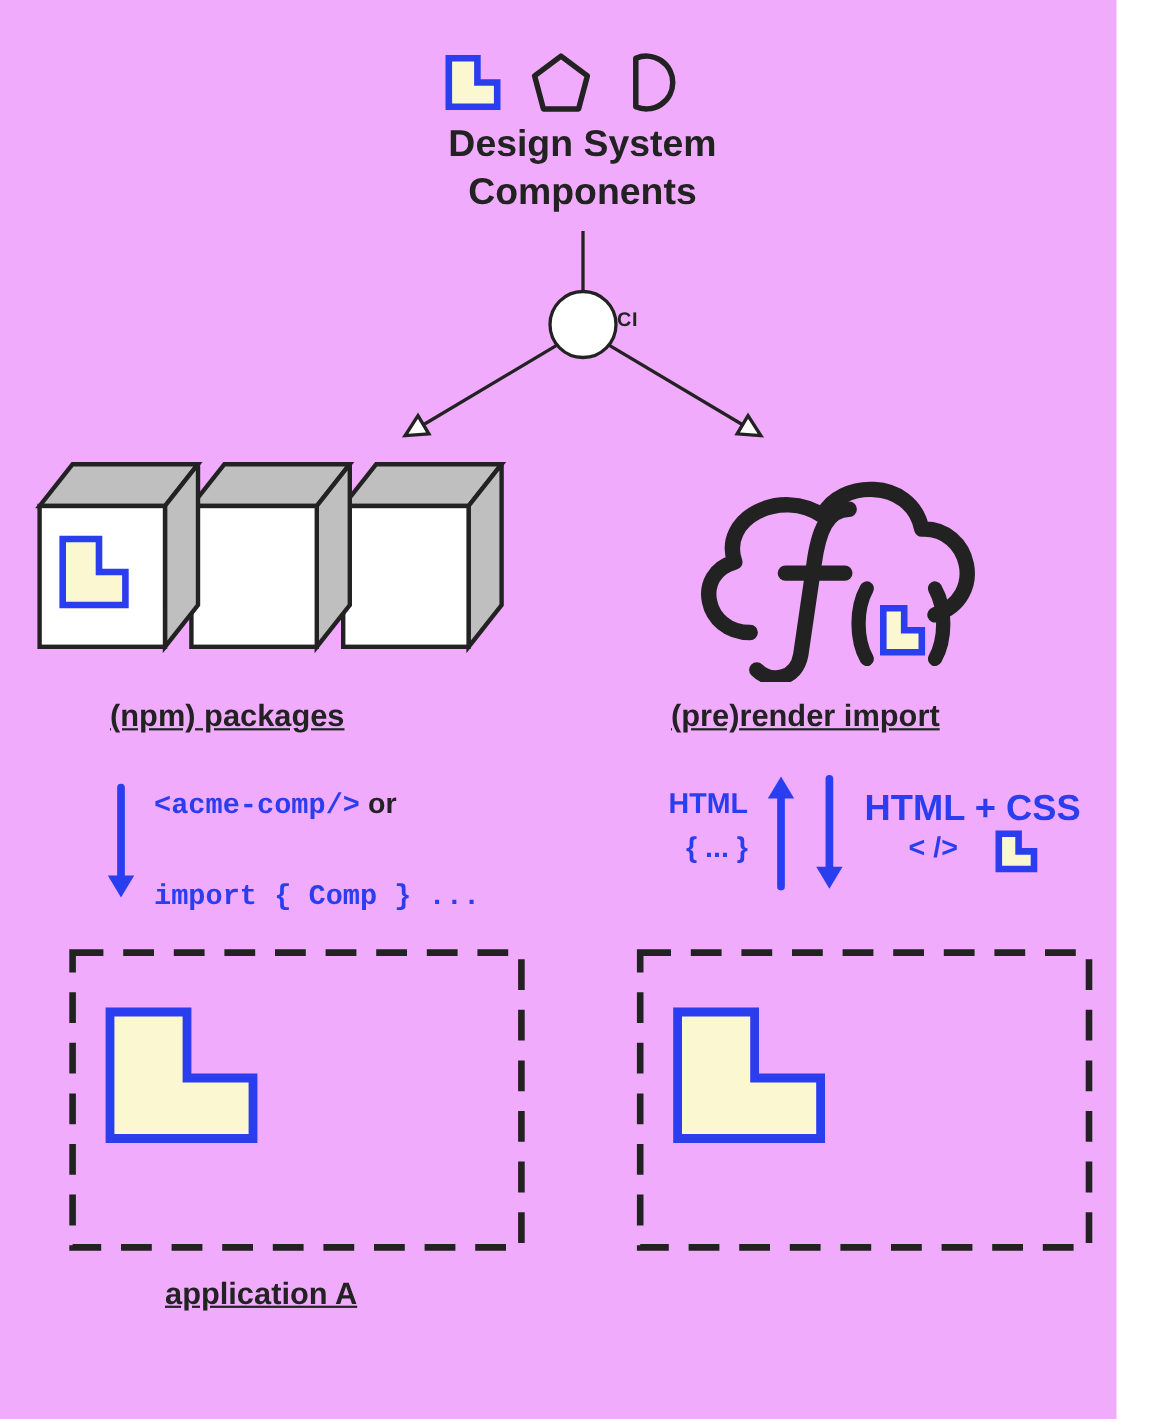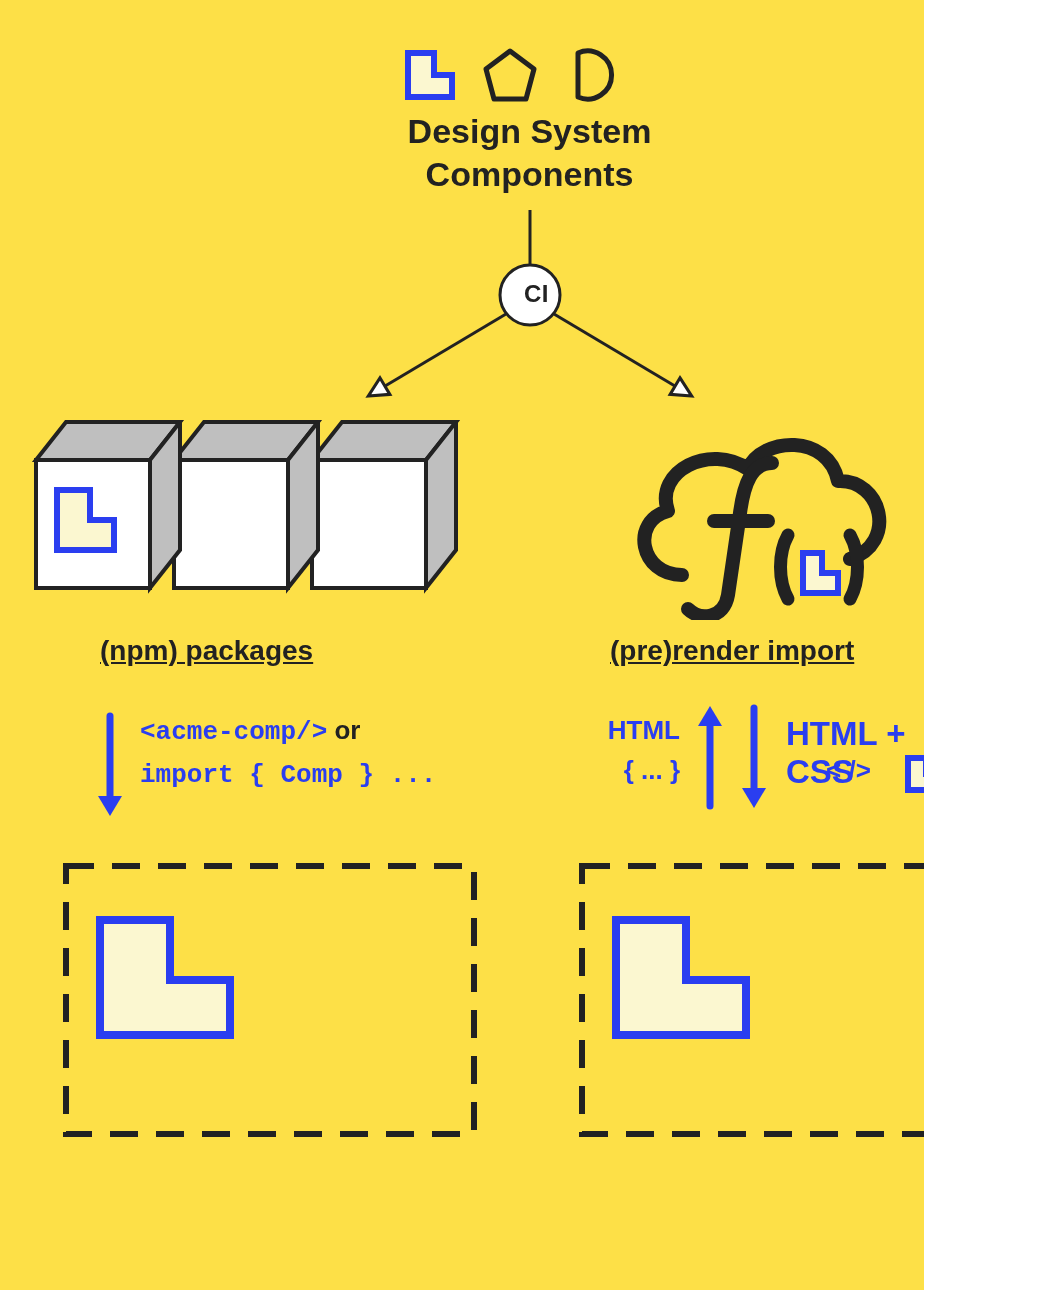--- a/index.html
+++ b/index.html
@@ -4,43 +4,44 @@
 <style>
   html, body {
     margin: 0;
     padding: 0;
     background: #ffffff;
     font-family: "Segoe UI", "Helvetica Neue", Arial, sans-serif;
     color: #222;
   }
   .canvas {
     position: relative;
-    width: 924px;
+    width: 1015px;
     height: 1290px;
-    background: #fde047;
+    background: #f0abfc;
     overflow: hidden;
   }
   .abs { position: absolute; }
   .title {
     font-size: 34px;
     font-weight: 700;
     line-height: 1.25;
     text-align: center;
     color: #222;
   }
   .label {
     font-size: 28px;
     font-weight: 700;
     color: #222;
     text-decoration: underline;
   }
   .blue { color: #2a3ef0; }
   .mono {
     font-family: ui-monospace, SFMono-Regular, Menlo, Consolas, "Liberation Mono", monospace;
     font-weight: 700;
+    margin-top: 40px;
   }
   svg { display: block; }
 </style>
 </head>
 <body>
 
 <div class="canvas">
 
   <svg class="abs" style="left:400px; top:45px;" width="60" height="60">
     <path d="M8 8 H34 V30 H52 V52 H8 Z" fill="#fbf7d0" stroke="#2a3ef0" stroke-width="6" stroke-linejoin="miter"></path>
@@ -65,21 +66,21 @@
     </defs>
 
     <line x1="230" y1="0" x2="230" y2="55" stroke="#222" stroke-width="3"></line>
 
     <circle cx="230" cy="85" r="30" fill="#fff" stroke="#222" stroke-width="3"></circle>
 
     <line x1="206" y1="104" x2="70" y2="185" stroke="#222" stroke-width="3" marker-end="url(#arrowOpen)"></line>
 
     <line x1="254" y1="104" x2="390" y2="185" stroke="#222" stroke-width="3" marker-end="url(#arrowOpen)"></line>
   </svg>
-  <div class="abs" style="left:524px; top:280px; width:40px; text-align:left; font-weight:800; font-size:24px; letter-spacing:0.5px;">CI</div>
+  <div class="abs" style="left:540px; top:280px; width:40px; text-align:right; font-weight:800; font-size:18px; letter-spacing:0.5px;">CI</div>
 
   <svg class="abs" style="left:20px; top:420px;" width="440" height="200">
 
     <g transform="translate(288,0)">
       <polygon points="34,2 148,2 118,40 4,40" fill="#bfbfbf" stroke="#222" stroke-width="4"></polygon>
       <polygon points="148,2 148,130 118,168 118,40" fill="#bfbfbf" stroke="#222" stroke-width="4"></polygon>
       <rect x="4" y="40" width="114" height="128" fill="#fff" stroke="#222" stroke-width="4"></rect>
     </g>
 
     <g transform="translate(150,0)">
@@ -144,19 +145,20 @@
   <div class="abs blue" style="left:786px; top:715px; font-size:33px; font-weight:800;">HTML + CSS</div>
   <div class="abs blue" style="left:826px; top:755px; font-size:26px; font-weight:800;">&lt; /&gt;</div>
   <svg class="abs" style="left:902px; top:752px;" width="44" height="44">
     <path d="M6 6 H24 V22 H38 V38 H6 Z" fill="#fbf7d0" stroke="#2a3ef0" stroke-width="6"></path>
   </svg>
 
   <svg class="abs" style="left:60px; top:860px;" width="420" height="280">
     <rect x="6" y="6" width="408" height="268" fill="none" stroke="#222" stroke-width="6" stroke-dasharray="28 18"></rect>
     <path d="M40 60 H110 V120 H170 V175 H40 Z" fill="#fbf7d0" stroke="#2a3ef0" stroke-width="8"></path>
   </svg>
+  <div class="abs label" style="left:150px; top:1160px;">application A</div>
 
   <svg class="abs" style="left:576px; top:860px;" width="420" height="280">
     <rect x="6" y="6" width="408" height="268" fill="none" stroke="#222" stroke-width="6" stroke-dasharray="28 18"></rect>
     <path d="M40 60 H110 V120 H170 V175 H40 Z" fill="#fbf7d0" stroke="#2a3ef0" stroke-width="8"></path>
   </svg>
 
 </div>
 
 </body></html>

